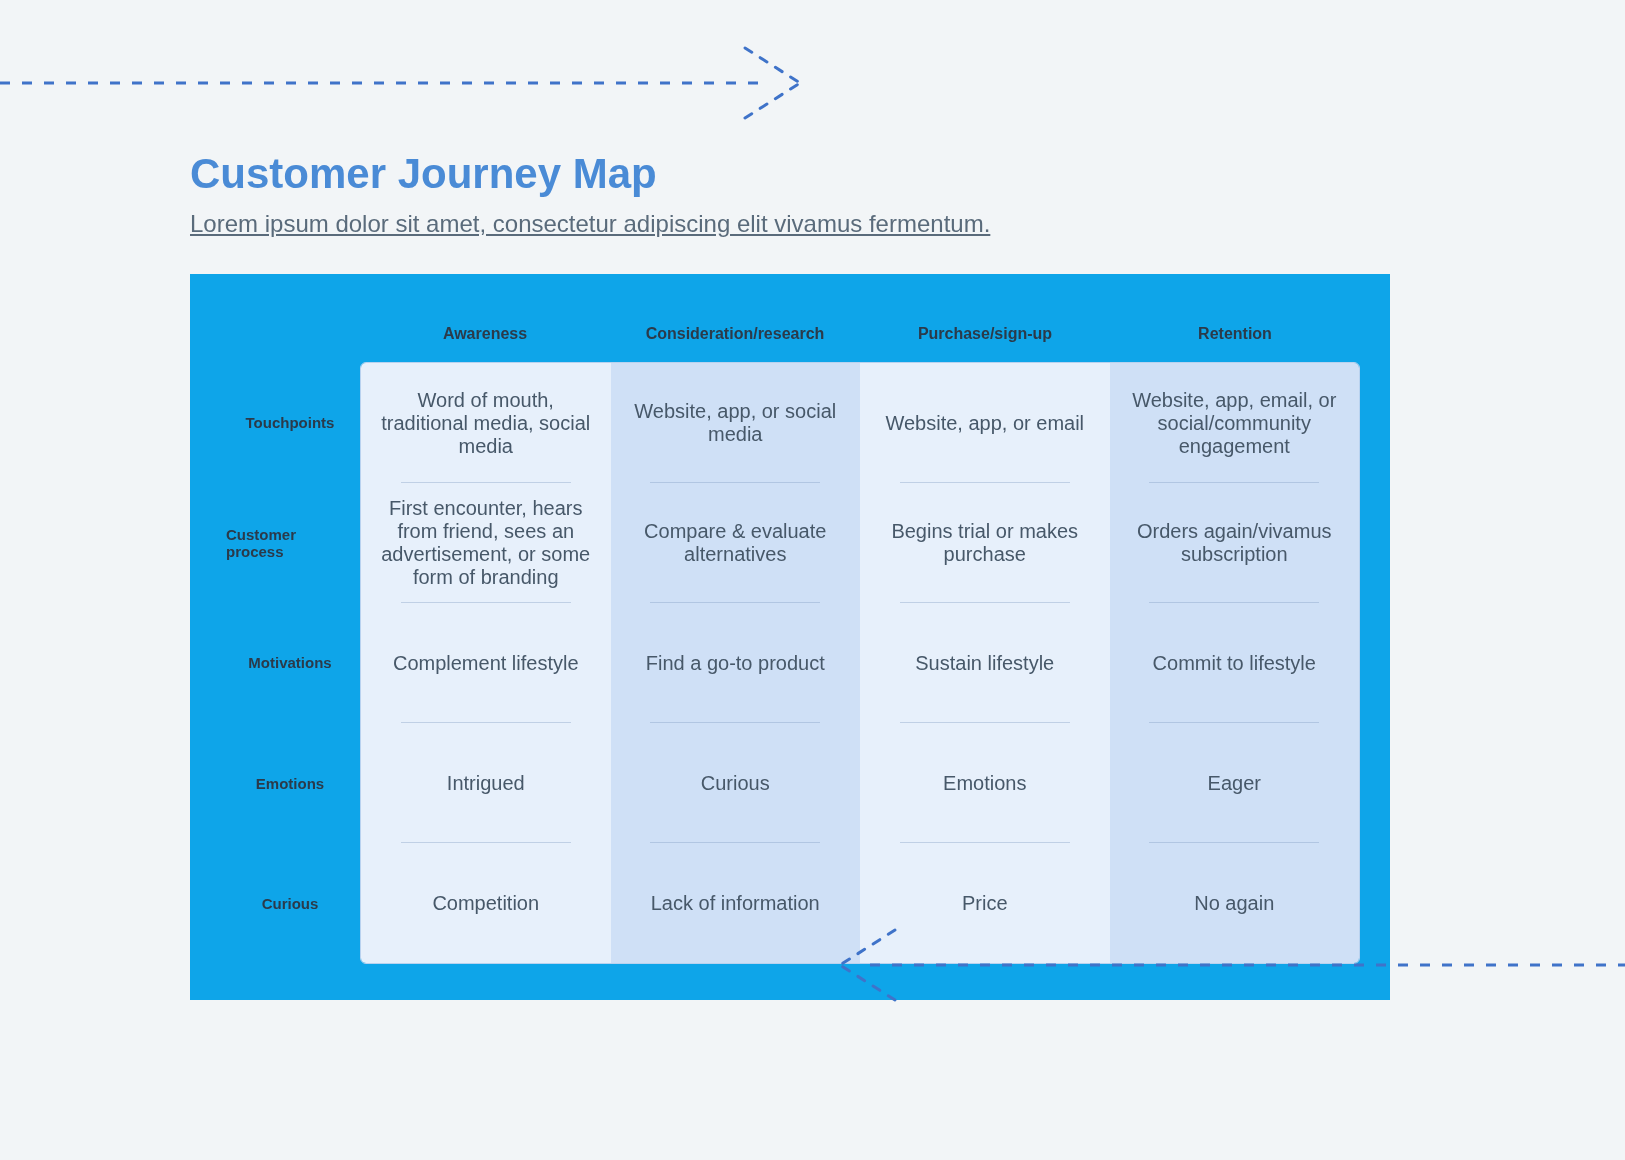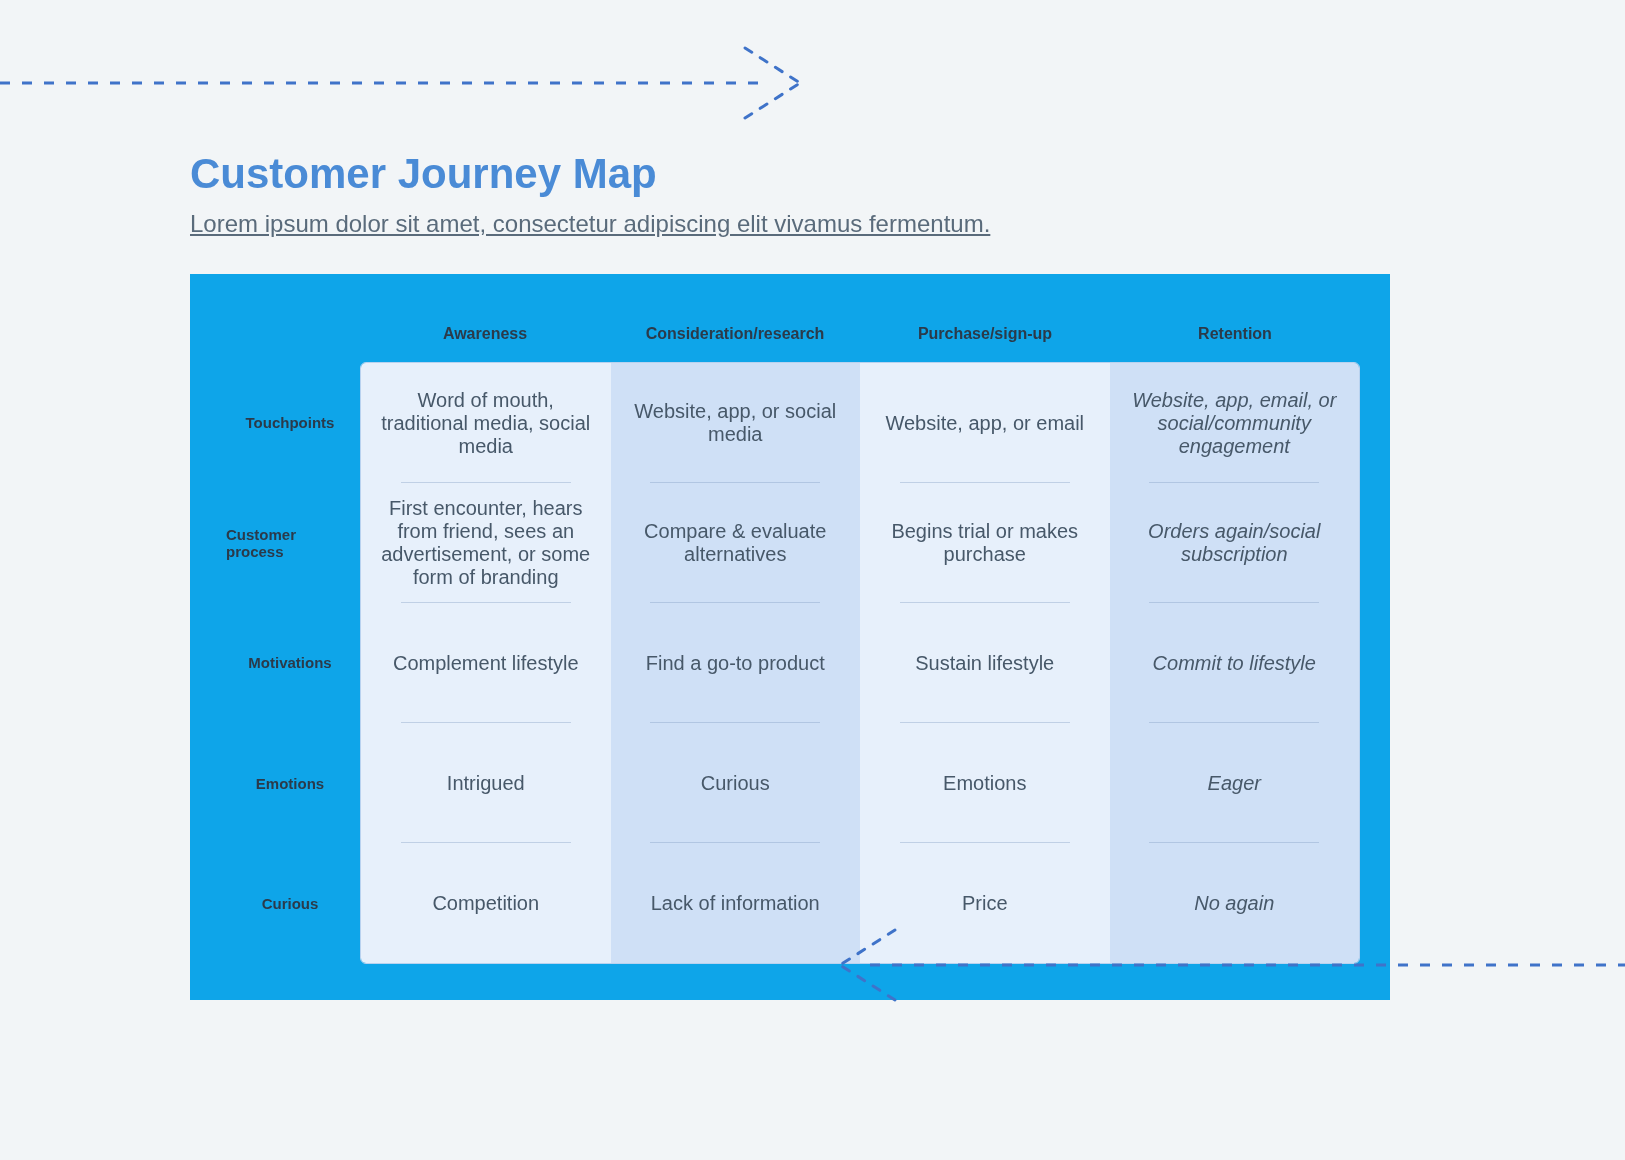--- a/index.html
+++ b/index.html
@@ -78,21 +78,21 @@
     border: 1px solid #b9d2ef;
     border-radius: 6px;
     overflow: hidden;
     display: grid;
     grid-template-columns: repeat(4, 1fr);
     grid-template-rows: repeat(5, 1fr);
   }
   .col1 { background: #e7f0fb; }
   .col2 { background: #cfe0f6; }
   .col3 { background: #e7f0fb; }
-  .col4 { background: #cfe0f6; font-style: italic; }
+  .col4 { background: #cfe0f6; }
   .cell {
     display:flex; align-items:center; justify-content:center;
     text-align:center;
     font-size: 20px;
     color: #475869;
     padding: 14px 18px;
     position: relative;
   }
   .cell:not(.last)::after {
     content:"";
@@ -140,21 +140,21 @@
         <div class="cells-wrap">
 
           <div class="cell col1">Word of mouth, traditional media, social media</div>
           <div class="cell col2">Website, app, or social media</div>
           <div class="cell col3">Website, app, or email</div>
           <div class="cell col4">Website, app, email, or social/community engagement</div>
 
           <div class="cell col1">First encounter, hears from friend, sees an advertisement, or some form of branding</div>
           <div class="cell col2">Compare &amp; evaluate alternatives</div>
           <div class="cell col3">Begins trial or makes purchase</div>
-          <div class="cell col4">Orders again/social subscription</div>
+          <div class="cell col4">Orders again/vivamus subscription</div>
 
           <div class="cell col1">Complement lifestyle</div>
           <div class="cell col2">Find a go-to product</div>
           <div class="cell col3">Sustain lifestyle</div>
           <div class="cell col4">Commit to lifestyle</div>
 
           <div class="cell col1">Intrigued</div>
           <div class="cell col2">Curious</div>
           <div class="cell col3">Emotions</div>
           <div class="cell col4">Eager</div>

